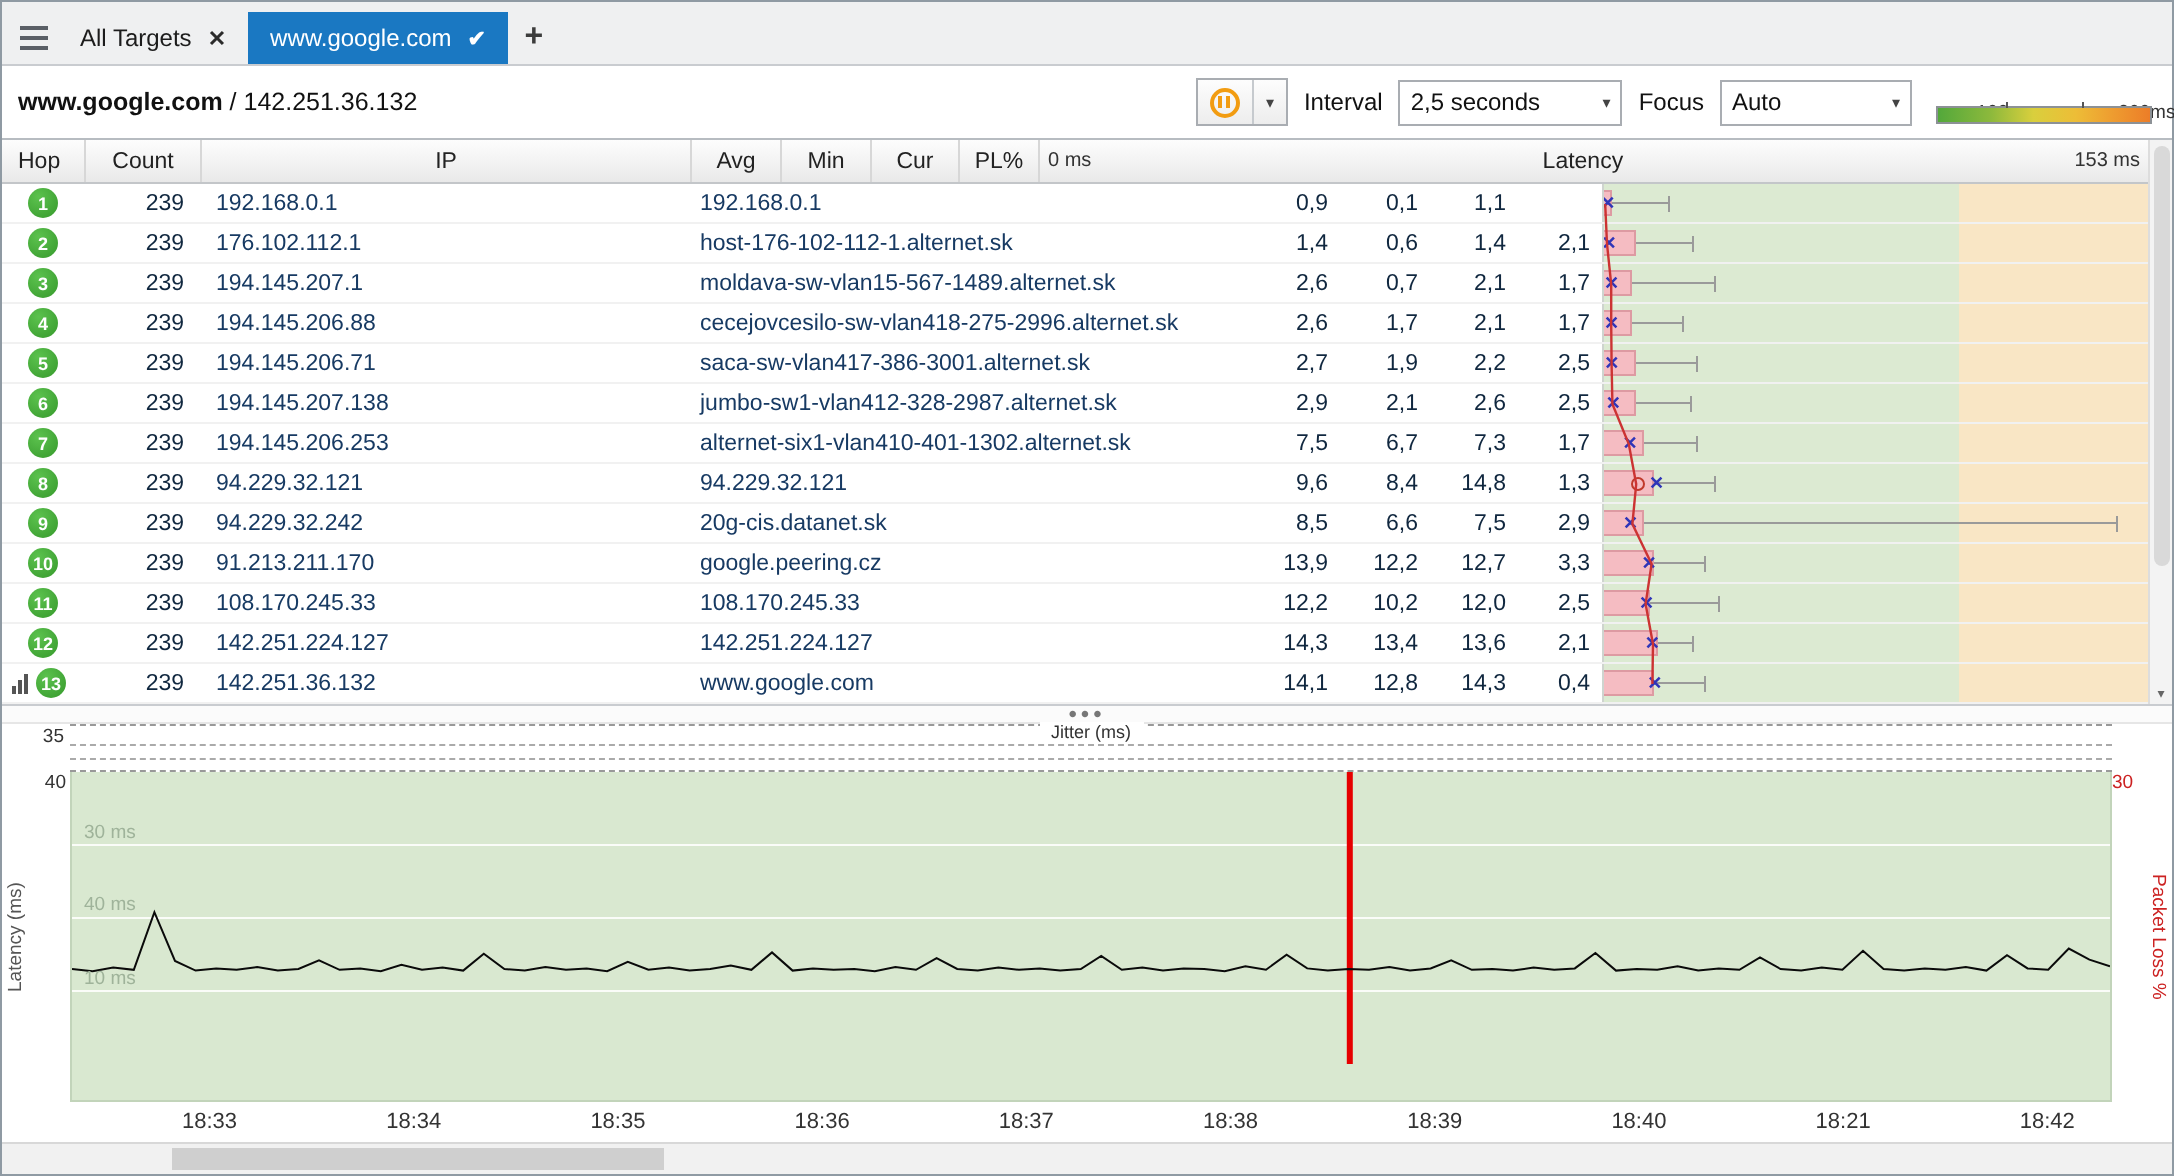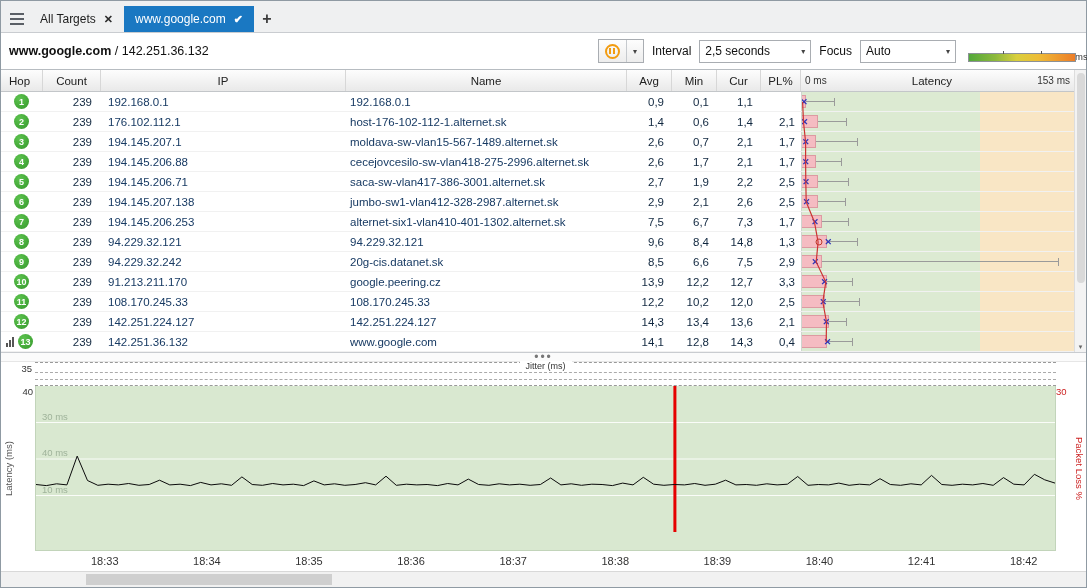--- a/index.html
+++ b/index.html
@@ -161,21 +161,20 @@
           </div>
       </div>
     </div>
   </div>
 
   <div class="tablewrap">
     <div class="thead">
       <div class="hd c-hop">Hop</div>
       <div class="hd c-count">Count</div>
       <div class="hd c-ip">IP</div>
-      <div class="hd c-name">Name</div>
       <div class="hd c-avg">Avg</div>
       <div class="hd c-min">Min</div>
       <div class="hd c-cur">Cur</div>
       <div class="hd c-pl">PL%</div>
       <div class="hd c-graph ghd">
         <span class="gmin">0 ms</span>
         <span class="gtitle">Latency</span>
         <span class="gmax">153 ms</span>
       </div>
     </div>
@@ -468,21 +467,21 @@
     <div class="sp34"></div>
     <div class="xaxis">
         <span class="xtick" style="left: 6.83333%;">18:33</span>
         <span class="xtick" style="left: 16.8333%;">18:34</span>
         <span class="xtick" style="left: 26.8333%;">18:35</span>
         <span class="xtick" style="left: 36.8333%;">18:36</span>
         <span class="xtick" style="left: 46.8333%;">18:37</span>
         <span class="xtick" style="left: 56.8333%;">18:38</span>
         <span class="xtick" style="left: 66.8333%;">18:39</span>
         <span class="xtick" style="left: 76.8333%;">18:40</span>
-        <span class="xtick" style="left: 86.8333%;">12:41</span>
+        <span class="xtick" style="left: 86.8333%;">18:21</span>
         <span class="xtick" style="left: 96.8333%;">18:42</span>
       </div>
     <div class="sp30"></div>
   </div>
 
   <div class="hscroll">
     <div class="hthumb"></div>
   </div>
 
 </div>

